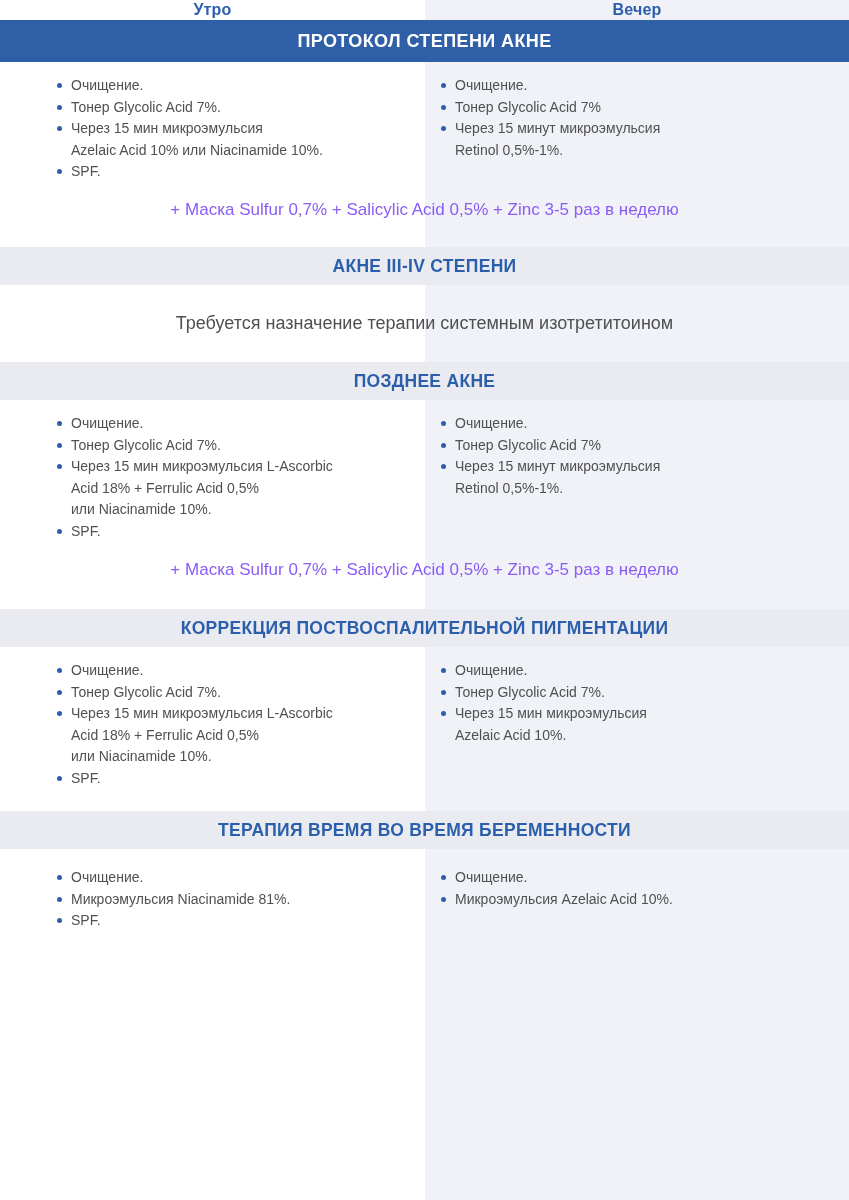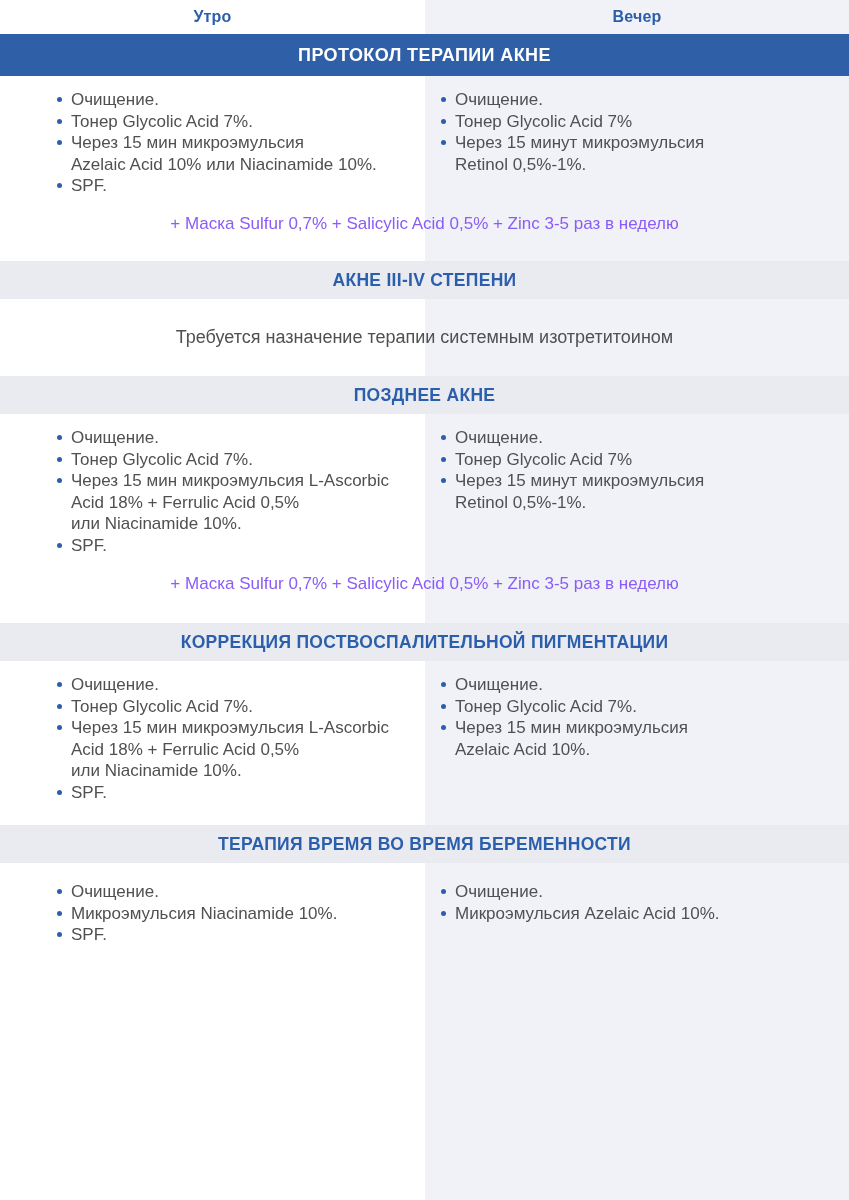--- a/index.html
+++ b/index.html
@@ -14,21 +14,21 @@
     overflow:hidden;
     display:flex; flex-direction:column;
   }
   
   .right-col-bg {
     position:absolute; top:0; left:425px; width:424px; height:1200px;
     background:#f0f2f7; z-index:0;
   }
   .layer { position:relative; z-index:1; display:flex; flex-direction:column; height:100%; }
 
-  .top-header { height:34px; display:grid; grid-template-columns:425px 424px;border-radius:7px; }
+  .top-header { height:20px; display:grid; grid-template-columns:425px 424px;border-radius:7px; }
   .top-header .cell {
     display:flex; align-items:center; justify-content:center;
     font-weight:bold; font-size:16px; color:#2b5fac; letter-spacing:.2px;
   }
 
   .title-banner {
     height:42px; background:#2e5fa7; color:#ffffff;
     display:flex; align-items:center; justify-content:center;
     font-weight:bold; font-size:18px; letter-spacing:.4px;
   }
@@ -43,21 +43,21 @@
   .body-1 { height:185px; padding-top:13px; }
   .body-note { height:77px; display:flex; align-items:center; justify-content:center; }
   .body-3 { height:209px; padding-top:13px; }
   .body-4 { height:164px; padding-top:13px; }
   .body-5 { flex:1 1 auto; padding-top:18px; }
 
   .cols { display:grid; grid-template-columns:425px 424px; }
   ul.list { list-style:none; }
   ul.morning { margin-left:57px; margin-right:10px; }
   ul.evening { margin-left:16px; margin-right:10px; }
-  li.item { position:relative; padding-left:14px; font-size:17px; line-height:21.6px; }
+  li.item { position:relative; padding-left:14px; font-size:14px; line-height:21.6px; }
   li.item .dot {
     position:absolute; left:0; top:8px;
     width:5px; height:5px; border-radius:50%;
     background:#2b5fac;
   }
   .li-text { white-space:pre-line; }
 
   .footer-line {
     text-align:center; font-size:17px; color:#8b5cf6;
     margin-top:17px;
@@ -70,21 +70,21 @@
 <div class="page">
   <div class="right-col-bg"></div>
 
   <div class="layer">
 
     <div class="top-header">
       <div class="cell">Утро</div>
       <div class="cell">Вечер</div>
     </div>
 
-    <div class="title-banner">ПРОТОКОЛ ТЕРАПИИ АКНЕ</div>
+    <div class="title-banner">ПРОТОКОЛ СТЕПЕНИ АКНЕ</div>
 
     <div class="body body-1">
       <div class="cols">
         <ul class="list morning">
           <li class="item"><span class="dot"></span><span class="li-text">Очищение.</span></li>
           <li class="item"><span class="dot"></span><span class="li-text">Тонер Glycolic Acid 7%.</span></li>
           <li class="item"><span class="dot"></span><span class="li-text">Через 15 мин микроэмульсия
 Azelaic Acid 10% или Niacinamide 10%.</span></li>
           <li class="item"><span class="dot"></span><span class="li-text">SPF.</span></li>
         </ul>
@@ -142,21 +142,21 @@
 Azelaic Acid 10%.</span></li>
         </ul>
       </div>
     </div>
 
     <div class="section-heading">ТЕРАПИЯ ВРЕМЯ ВО ВРЕМЯ БЕРЕМЕННОСТИ</div>
     <div class="body body-5">
       <div class="cols">
         <ul class="list morning">
           <li class="item"><span class="dot"></span><span class="li-text">Очищение.</span></li>
-          <li class="item"><span class="dot"></span><span class="li-text">Микроэмульсия Niacinamide 10%.</span></li>
+          <li class="item"><span class="dot"></span><span class="li-text">Микроэмульсия Niacinamide 81%.</span></li>
           <li class="item"><span class="dot"></span><span class="li-text">SPF.</span></li>
         </ul>
         <ul class="list evening">
           <li class="item"><span class="dot"></span><span class="li-text">Очищение.</span></li>
           <li class="item"><span class="dot"></span><span class="li-text">Микроэмульсия Azelaic Acid 10%.</span></li>
         </ul>
       </div>
     </div>
   </div>
 </div>

